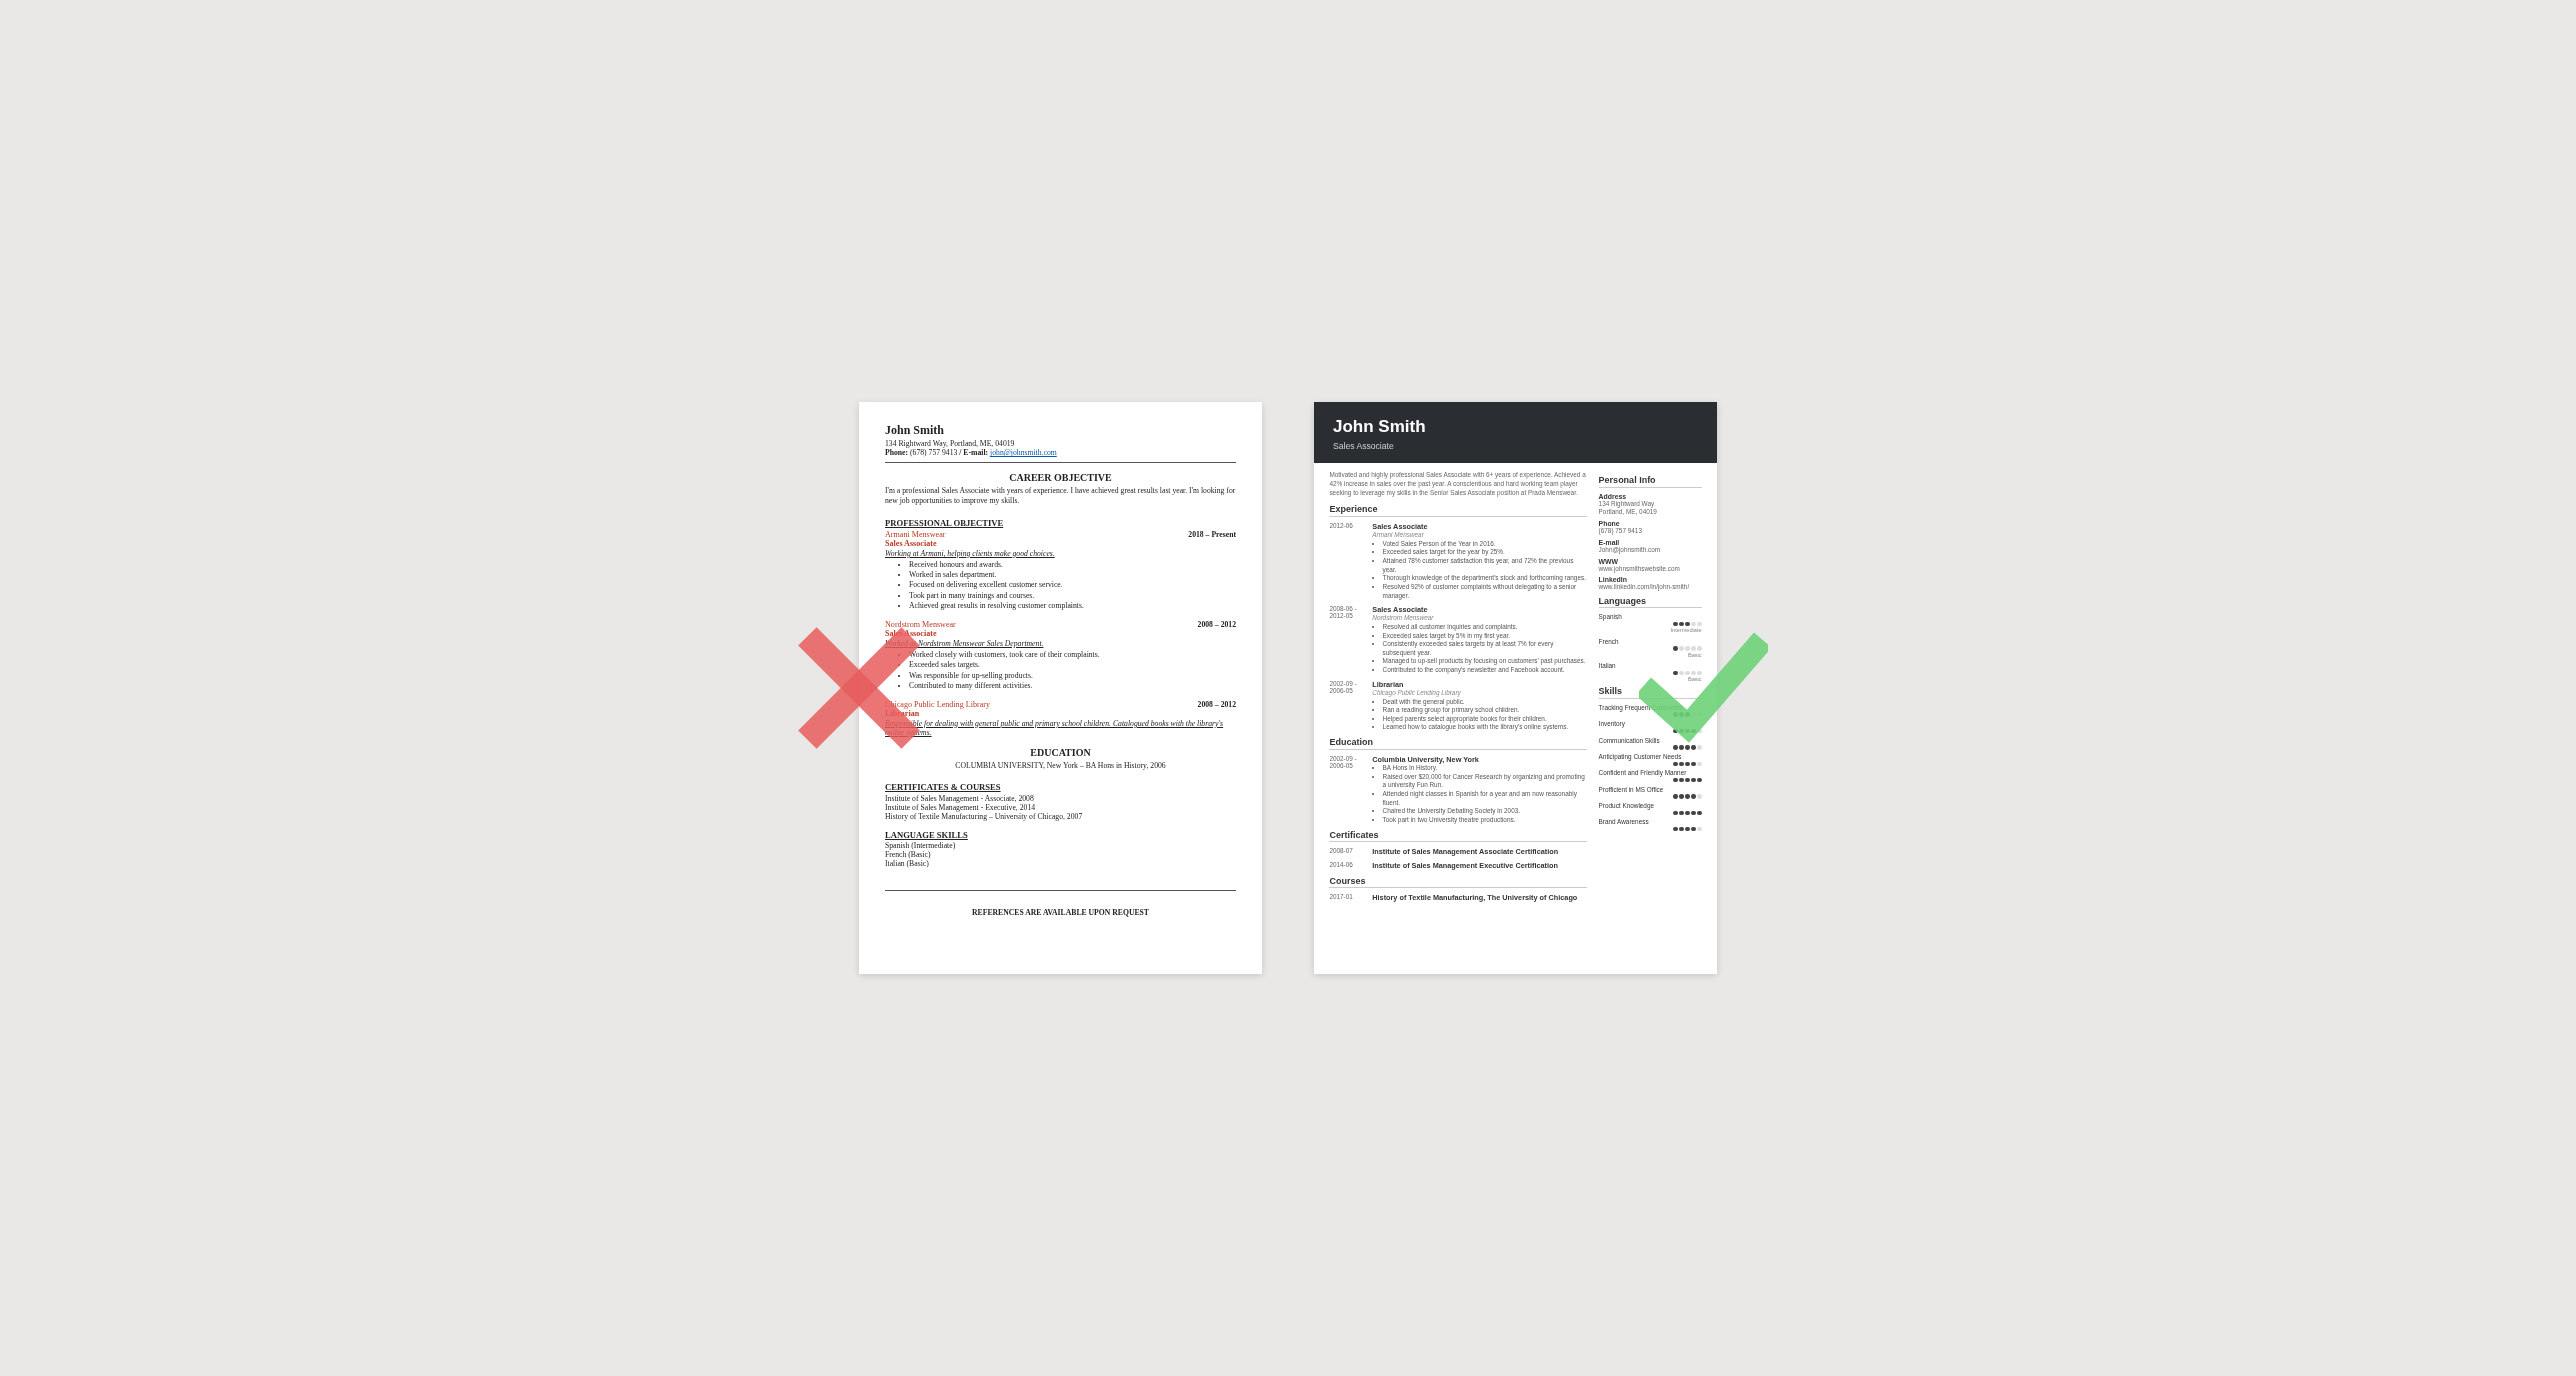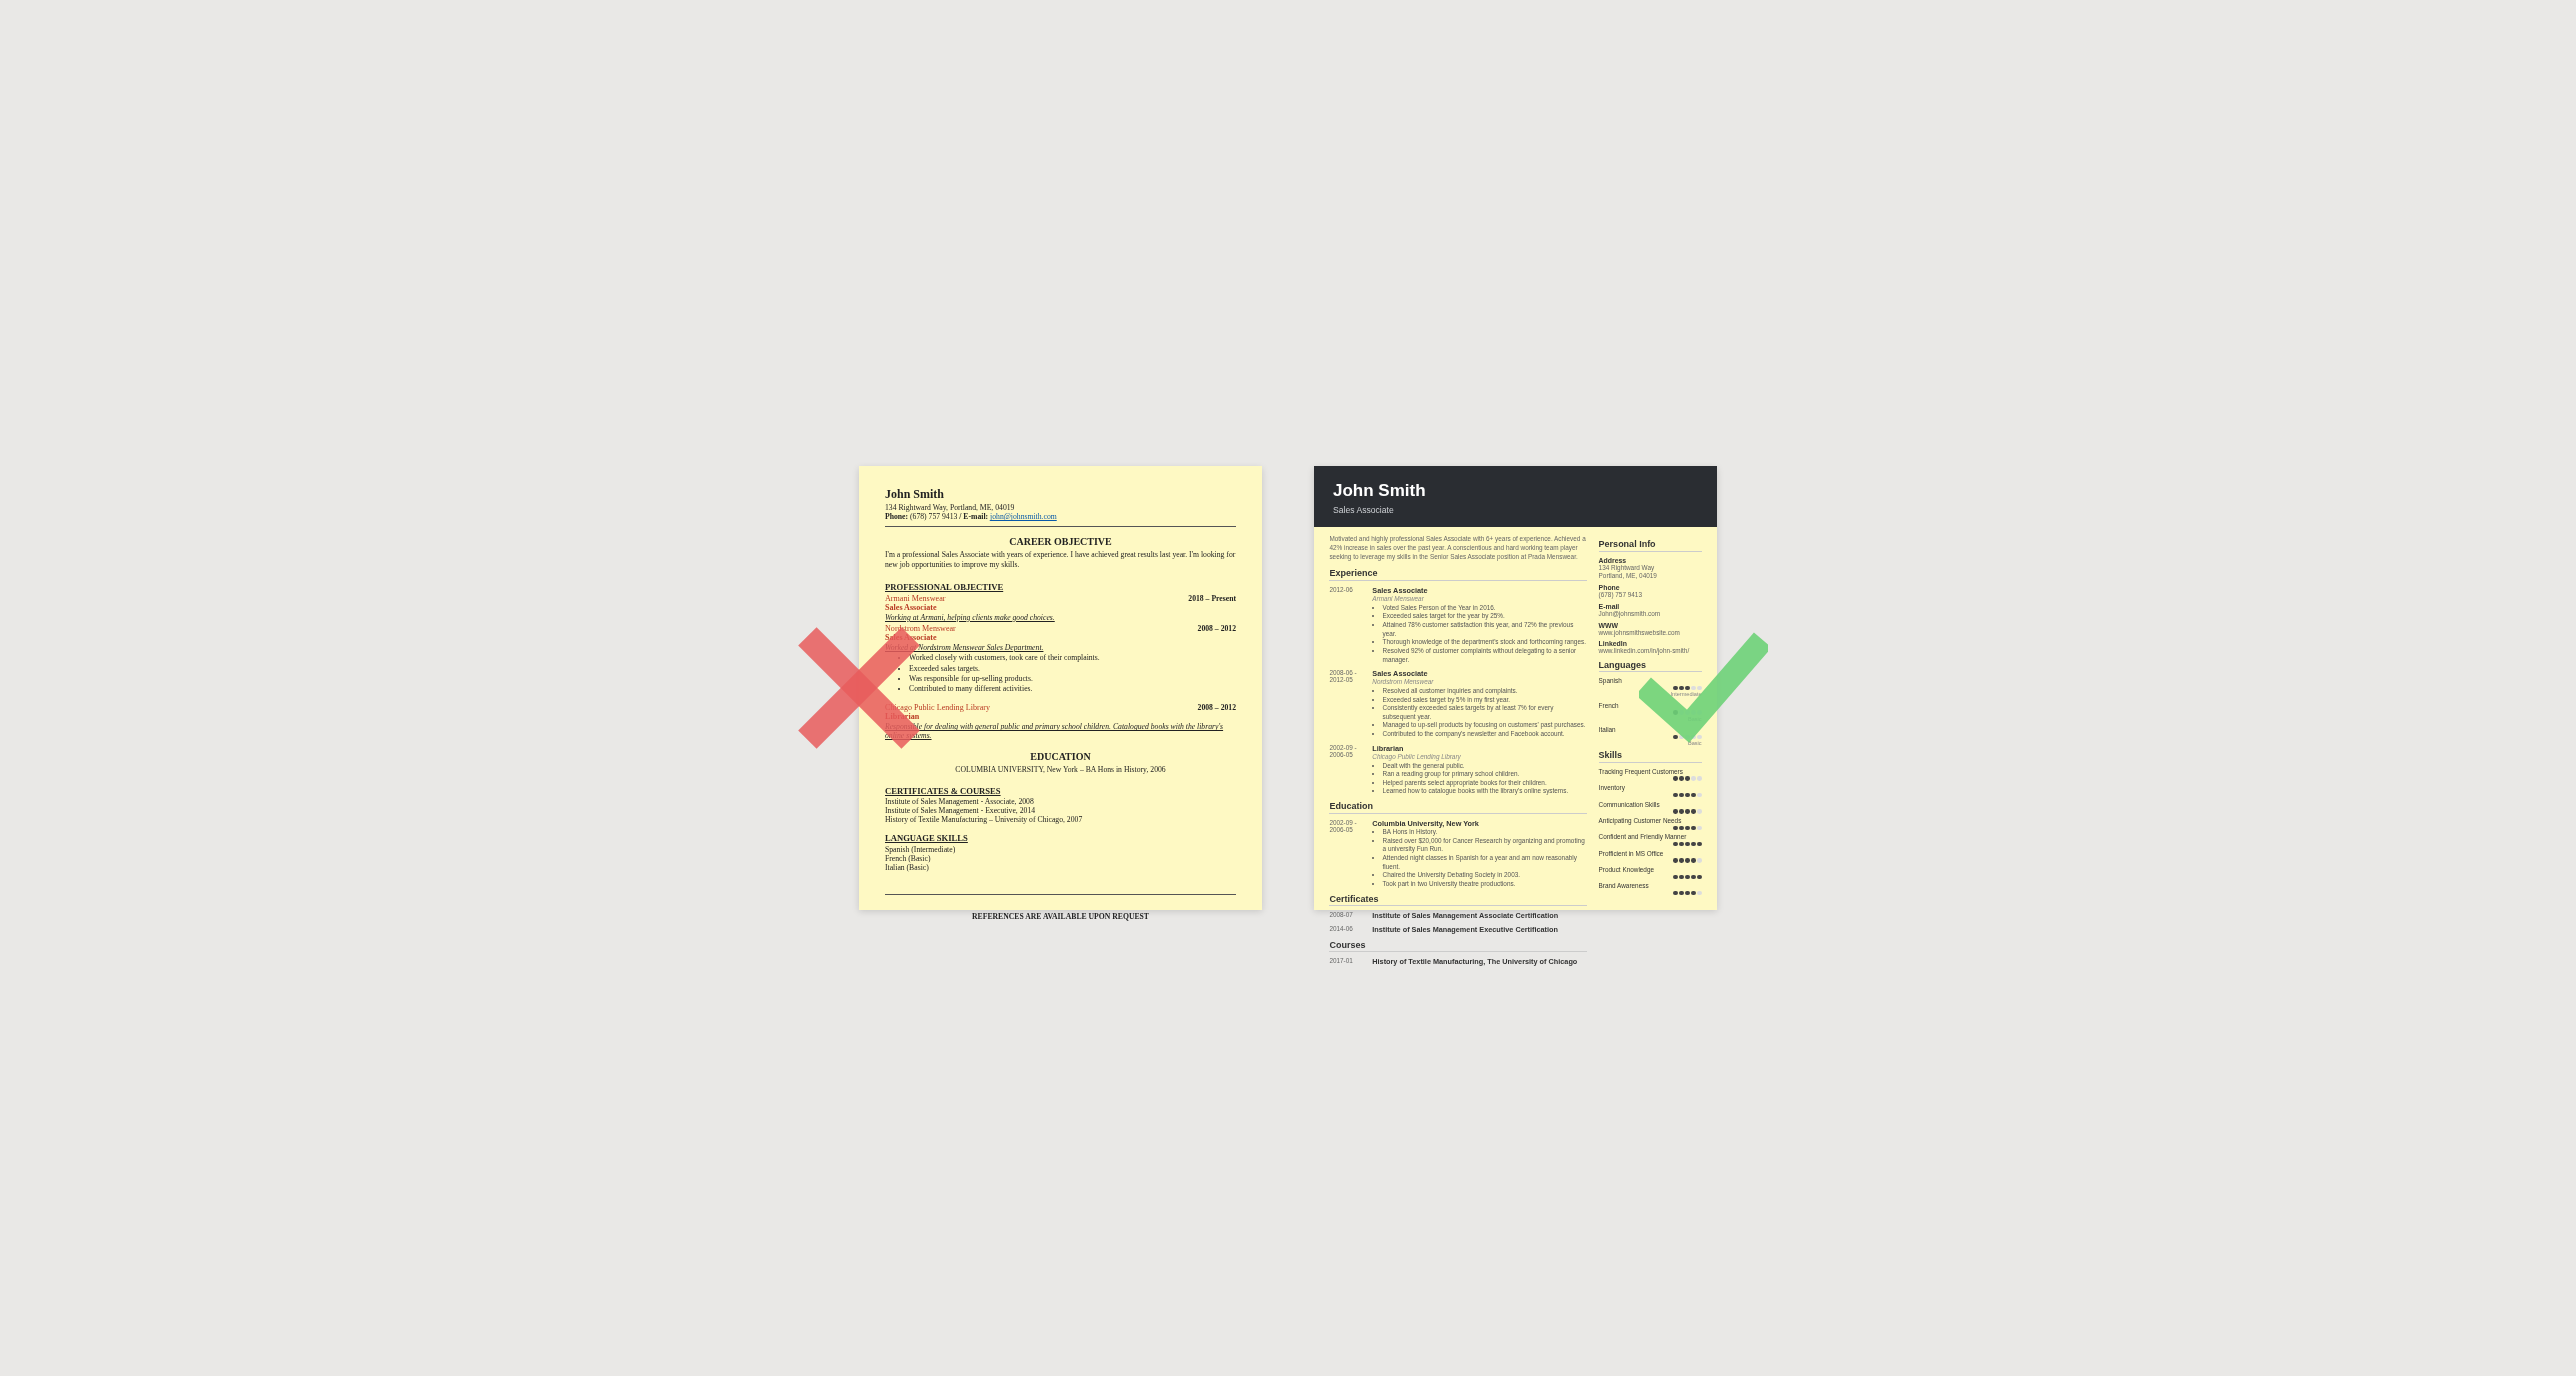--- a/index.html
+++ b/index.html
@@ -13,22 +13,22 @@
     padding: 34px 0;
   }
   .stage {
     display: flex;
     align-items: center;
     gap: 26px;
     position: relative;
   }
   .page {
     width: 403px;
-    height: 444px;
-    background: #fef9c3;
+    height: 572px;
+    background: #ffffff;
     box-shadow: 0 1.7px 6.9px rgba(0,0,0,0.15);
     position: relative;
   }
   
   .left {
     padding: 20.6px 26px 17px 26px;
     font-size: 7.7px;
     color: #222;
   }
   .left .name { font-weight: bold; font-size: 12px; margin-bottom: 1.7px; }
@@ -128,21 +128,27 @@
       <a href="#">john@johnsmith.com</a>
     </div>
     <hr>
     <div class="sec-title">CAREER OBJECTIVE</div>
     <div class="obj">I'm a professional Sales Associate with years of experience. I have achieved great results last year. I'm looking for new job opportunities to improve my skills.</div>
 
     <div class="h2">PROFESSIONAL OBJECTIVE</div>
     <div id="left-jobs"><div class="row">
           <span class="company">Armani Menswear</span>
           <b>2018 – Present</b>
-        </div><div class="jobtitle">Sales Associate</div><div class="desc">Working at Armani, helping clients make good choices.</div><div class="row">
+        </div><div class="jobtitle">Sales Associate</div><div class="desc">Working at Armani, helping clients make good choices.</div><ul>
+          <li>Received honours and awards.</li>
+          <li>Worked in sales department.</li>
+          <li>Focused on delivering excellent customer service.</li>
+          <li>Took part in many trainings and courses.</li>
+          <li>Achieved great results in resolving customer complaints.</li>
+        </ul><div class="row">
           <span class="company">Nordstrom Menswear</span>
           <b>2008 – 2012</b>
         </div><div class="jobtitle">Sales Associate</div><div class="desc">Worked at Nordstrom Menswear Sales Department.</div><ul>
           <li>Worked closely with customers, took care of their complaints.</li>
           <li>Exceeded sales targets.</li>
           <li>Was responsible for up-selling products.</li>
           <li>Contributed to many different activities.</li>
         </ul><div class="row">
           <span class="company">Chicago Public Lending Library</span>
           <b>2008 – 2012</b>

